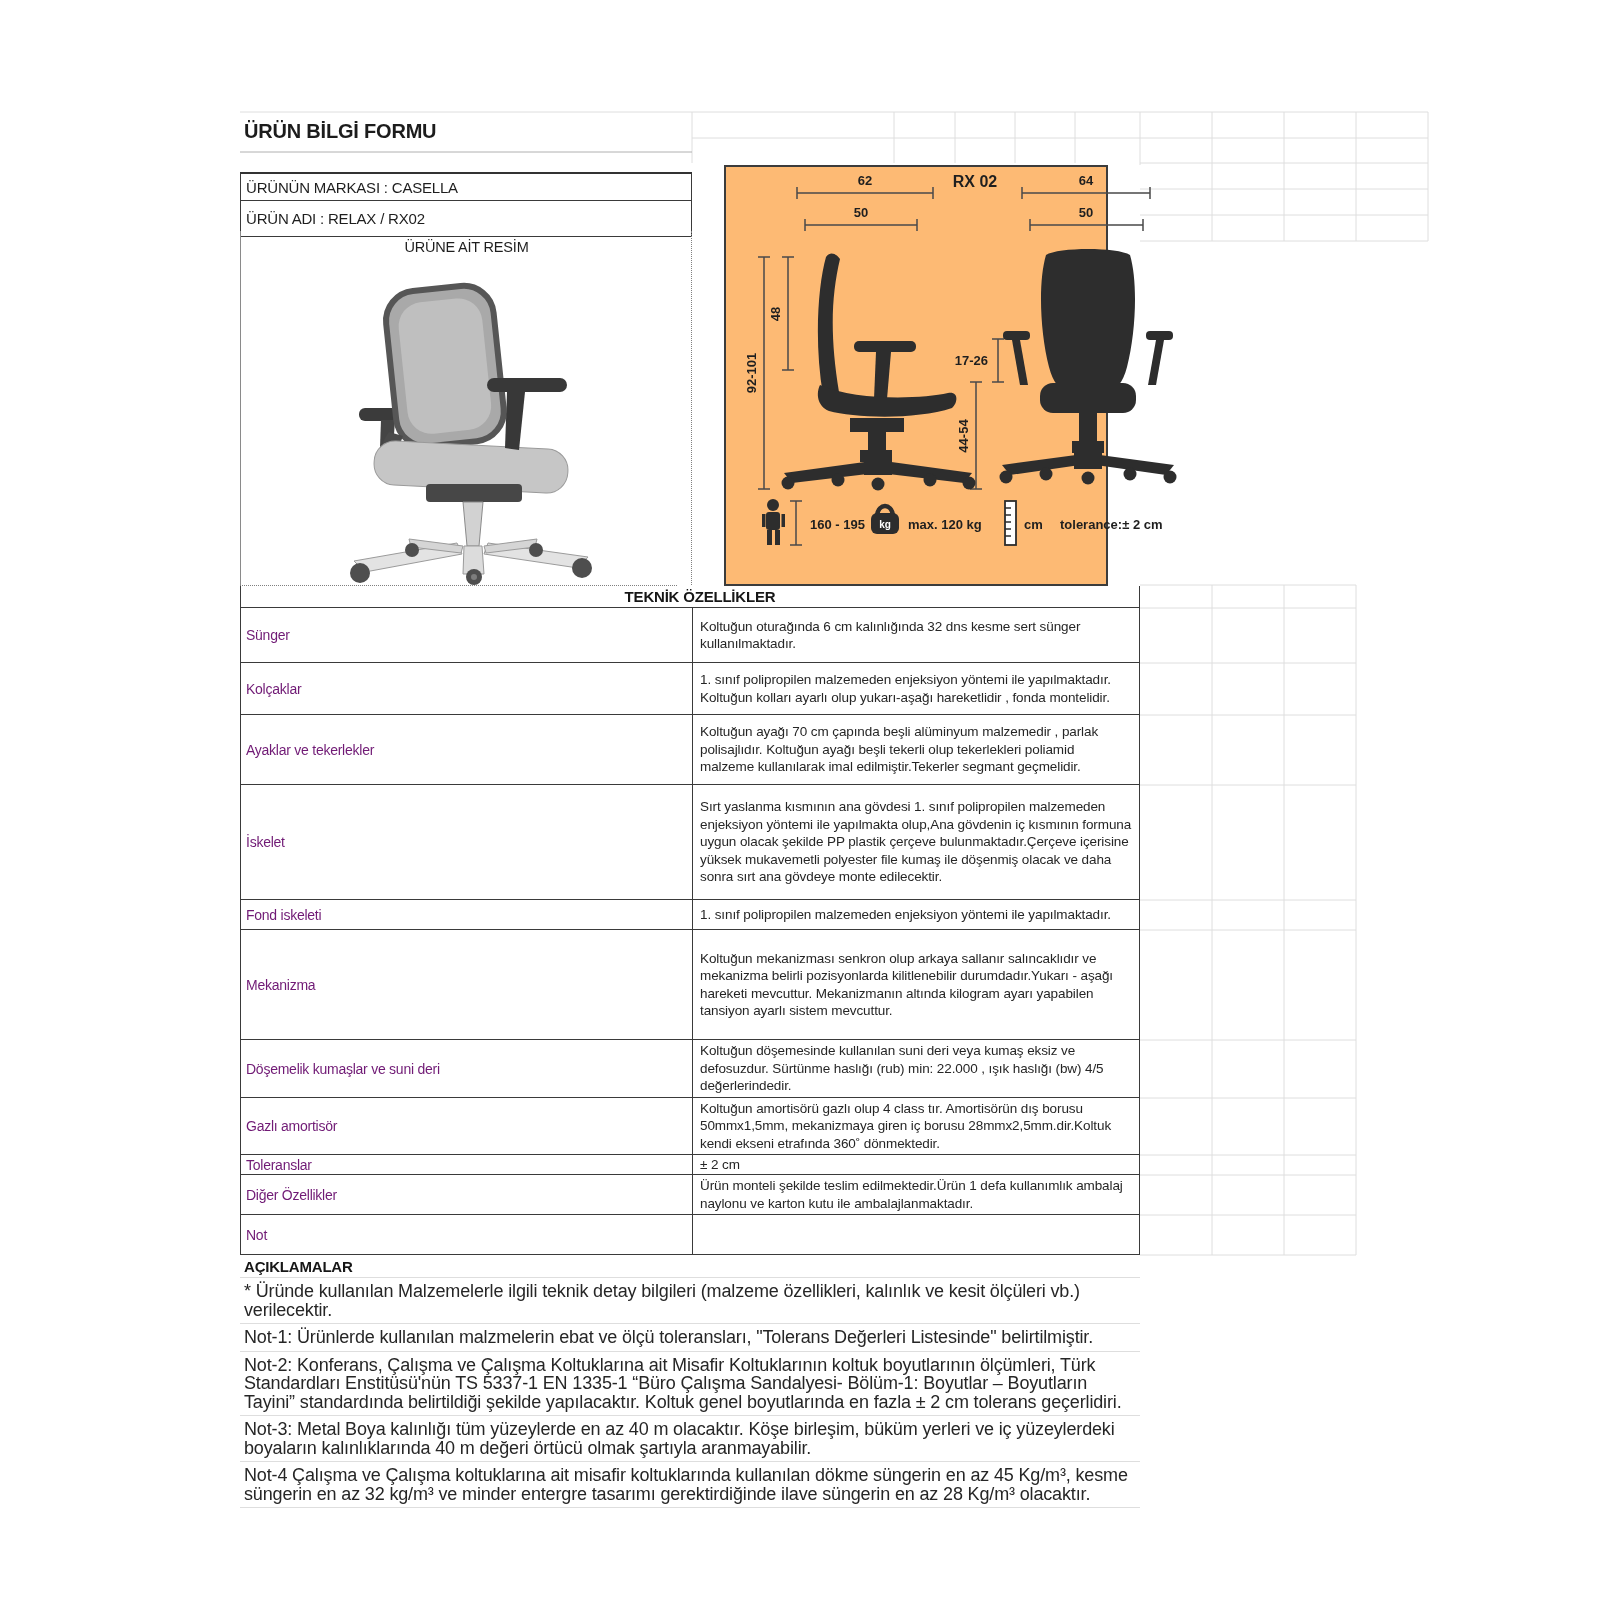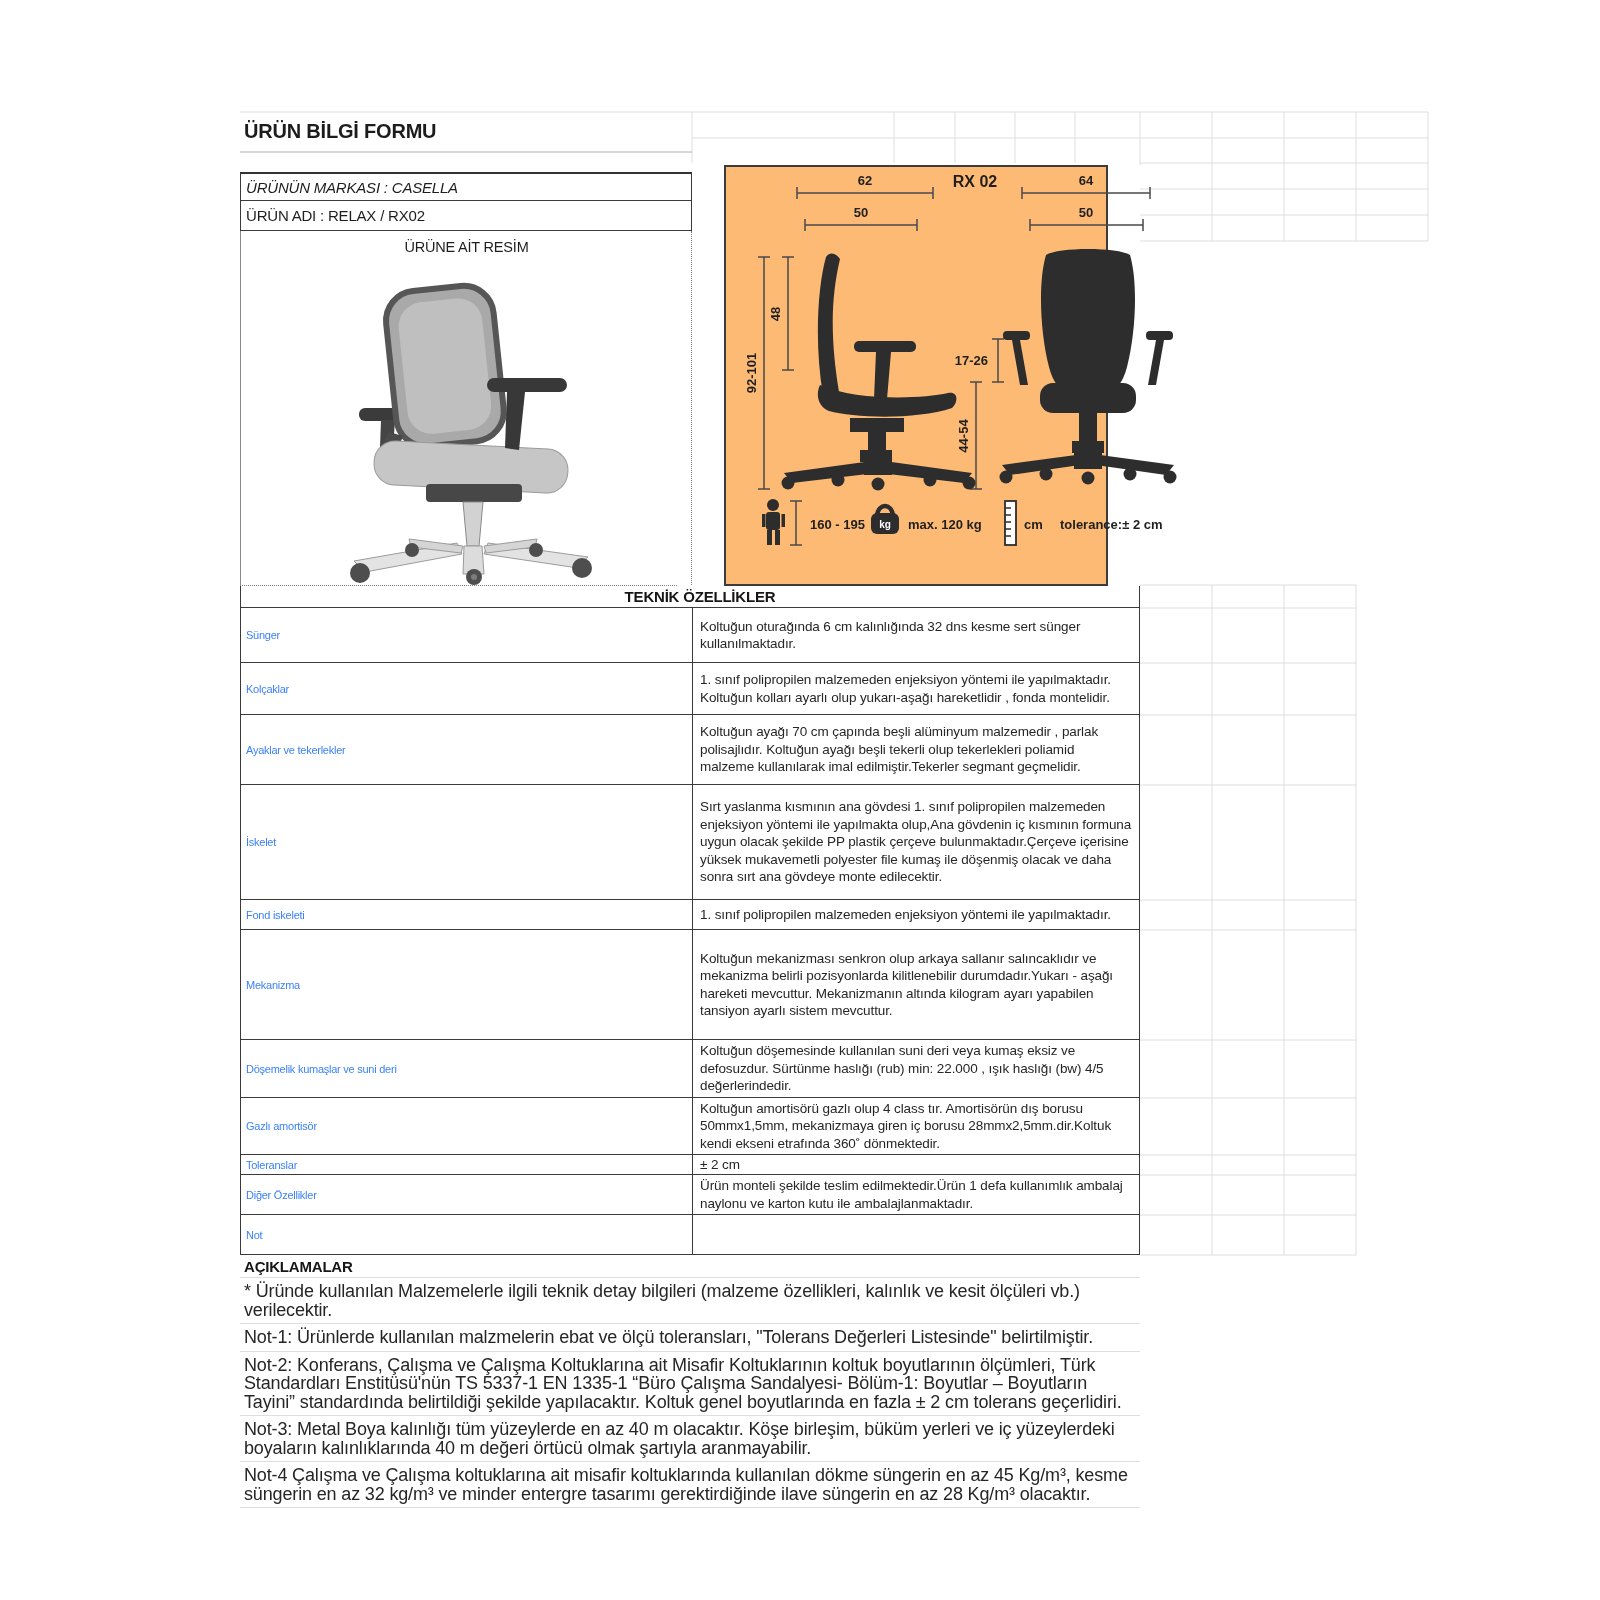--- a/index.html
+++ b/index.html
@@ -20,21 +20,21 @@
   .diagram-cell{position:absolute;left:676px;top:165px;width:384px;height:421px;box-sizing:border-box;
                 border:2px solid #3c3c3c;background:#fdba74;margin-left:48px;}
   
   .spec-head{position:absolute;left:240px;top:586px;width:900px;height:22px;box-sizing:border-box;
              border-left:1px solid #3a3a3a;border-right:1px solid #3a3a3a;border-bottom:1px solid #3a3a3a;
              font-weight:bold;font-size:15px;text-align:center;line-height:21px;letter-spacing:-0.2px;color:#161616;padding-left:20px;}
   .spec-table{position:absolute;left:240px;top:608px;width:900px;box-sizing:border-box;
               border-left:1px solid #3a3a3a;border-right:1px solid #3a3a3a;}
   .srow{display:flex;box-sizing:border-box;border-bottom:1px solid #3a3a3a;overflow:hidden;}
   .slabel{width:452px;box-sizing:border-box;border-right:1px solid #3a3a3a;display:flex;align-items:center;
-          padding:0 5px;font-size:11px;letter-spacing:-0.25px;color:#3b82f6;}
+          padding:0 5px;font-size:14px;letter-spacing:-0.25px;color:#701a75;}
   .svalue{flex:1;box-sizing:border-box;display:flex;align-items:center;padding:2px 7px;
           font-size:13.5px;line-height:17.4px;letter-spacing:-0.1px;color:#262626;}
   
   .notes{position:absolute;left:240px;top:1255px;width:900px;box-sizing:border-box;}
   .notes-title{font-weight:bold;font-size:15px;letter-spacing:-0.2px;padding:3px 4px 2px 4px;color:#161616;
                border-bottom:1px solid #dedede;}
   .note-item{font-size:18px;line-height:18.5px;letter-spacing:-0.15px;padding:4px 6px 4px 4px;
              border-bottom:1px solid #dedede;color:#262626;}
 </style>
 </head>
@@ -74,24 +74,24 @@
       <line x1="1140" y1="1098" x2="1356" y2="1098"></line>
       <line x1="1140" y1="1155" x2="1356" y2="1155"></line>
       <line x1="1140" y1="1175" x2="1356" y2="1175"></line>
       <line x1="1140" y1="1215" x2="1356" y2="1215"></line>
       <line x1="1140" y1="1255" x2="1356" y2="1255"></line>
     </g>
     <line x1="240" y1="152" x2="692" y2="152" stroke="#b0b0b0" stroke-width="1"></line>
   </svg>
 
   <div class="abs sheet-title">ÜRÜN BİLGİ FORMU</div>
-  <div class="box-row" style="top:172px;height:29px;border-top:2px solid #333333;font-style:italic;">
+  <div class="box-row" style="top:172px;height:29px;border-top:2px solid #333333;">
     <span>ÜRÜNÜN MARKASI : CASELLA</span>
   </div>
-  <div class="box-row" style="top:200px;height:31px;border-top:none;">
+  <div class="box-row" style="top:200px;height:37px;border-top:none;">
     <span>ÜRÜN ADI : RELAX / RX02</span>
   </div>
   <div class="caption-cell">
     <span>ÜRÜNE AİT RESİM</span>
   </div>
   <div class="vdotted"></div>
   <div class="hdotted"></div>
 
   <div class="photo-cell">
     <svg width="452" height="323" viewBox="0 0 452 323">

